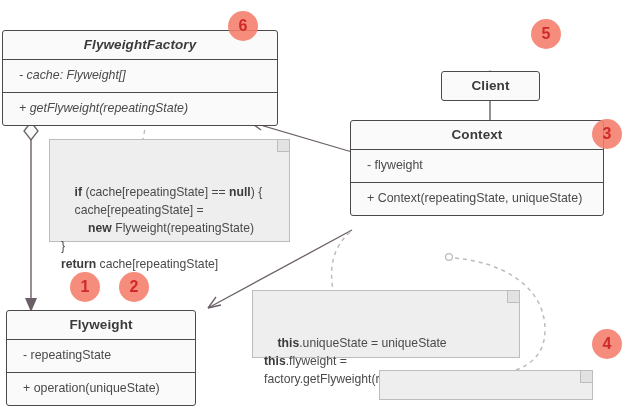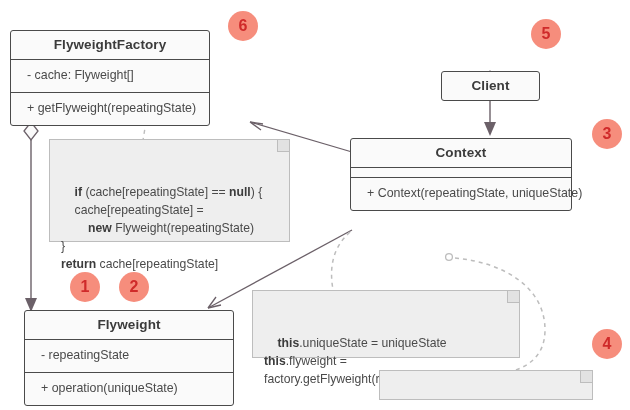--- a/index.html
+++ b/index.html
@@ -121,44 +121,45 @@
     <g>
       <path d="M350,232 C330,250 330,272 333,290" stroke="#bdbdbd" stroke-width="1.5" stroke-dasharray="4,4" fill="none"></path>
     </g>
 
     <g>
       <circle cx="449" cy="257" r="3.4" fill="none" stroke="#bdbdbd" stroke-width="1.3"></circle>
       <path d="M455,258 C500,262 545,285 545,330 C545,358 525,370 500,374" stroke="#bdbdbd" stroke-width="1.5" stroke-dasharray="4,4" fill="none"></path>
     </g>
   </svg>
 
-  <div class="uml" style="left:10px;top:30px;width:200px;">
+  <div class="uml" style="left:2px;top:30px;width:276px;font-style:italic;">
     <div class="sect title">FlyweightFactory</div>
     <div class="sect attrs">
       <div class="row">- cache: Flyweight[]</div>
     </div>
     <div class="sect ops">
       <div class="row">+ getFlyweight(repeatingState)</div>
     </div>
   </div>
 
   <div class="uml" style="left:441px;top:38px;width:99px;margin-top:33px;">
     <div class="sect title">Client</div>
   </div>
 
-  <div class="uml" style="left:350px;top:138px;width:222px;">
+  <div class="uml" style="left:350px;top:120px;width:254px;">
     <div class="sect title">Context</div>
     <div class="sect attrs">
+      <div class="row">- flyweight</div>
     </div>
     <div class="sect ops">
       <div class="row">+ Context(repeatingState, uniqueState)</div>
     </div>
   </div>
 
-  <div class="uml" style="left:24px;top:310px;width:210px;">
+  <div class="uml" style="left:6px;top:310px;width:190px;">
     <div class="sect title">Flyweight</div>
     <div class="sect attrs">
       <div class="row">- repeatingState</div>
     </div>
     <div class="sect ops">
       <div class="row">+ operation(uniqueState)</div>
     </div>
   </div>
 
   <div class="note" style="left:49px;top:139px;width:241px;height:103px;">

